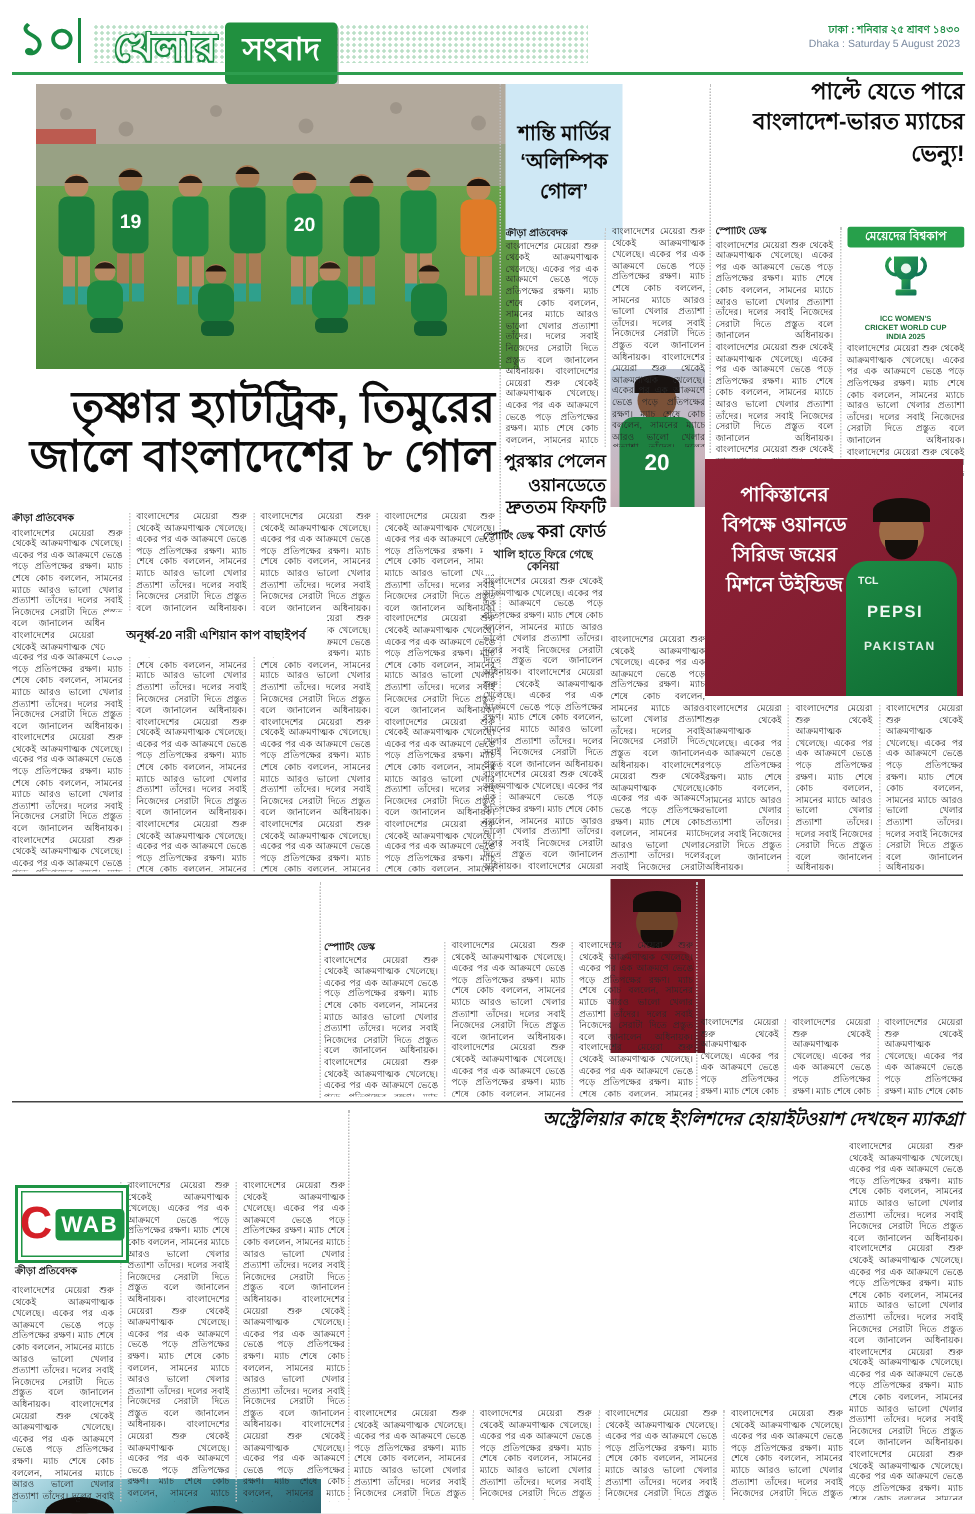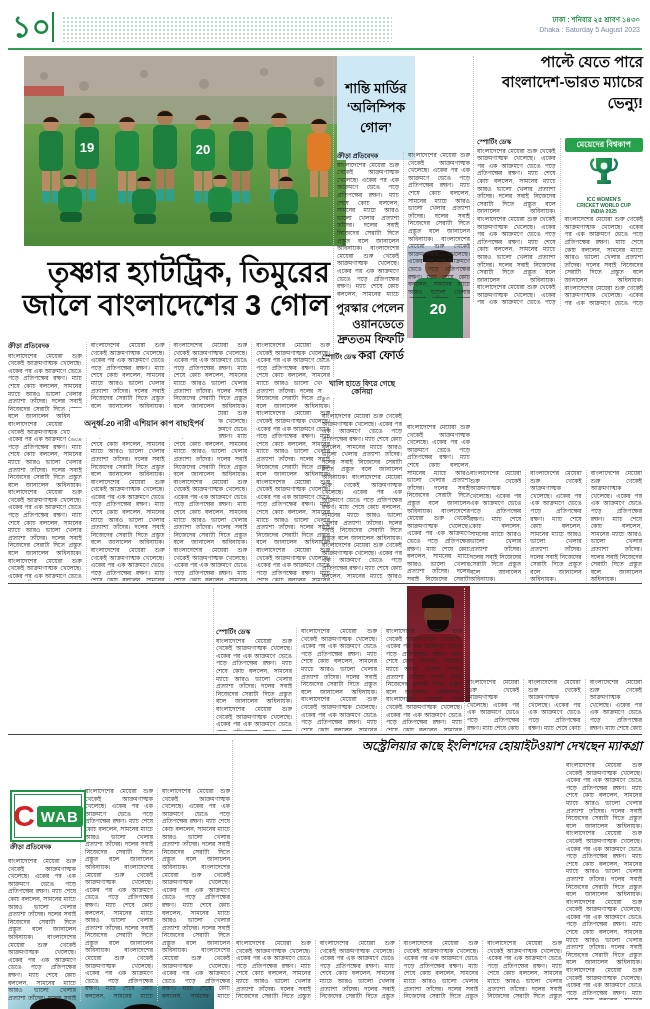--- a/index.html
+++ b/index.html
@@ -45,20 +45,24 @@
   .spacer68{height:70px;}
 </style>
 </head>
 <body>
 
 <div class="page">
 
   <div class="abs pagenum" style="left:12px;top:12px;">১০</div>
   <div class="abs pnbar" style="left:52px;top:12px;height:30px;"></div>
   <div class="abs dotstrip" style="left:62px;top:16px;width:330px;height:26px;"></div>
+  <div class="abs" style="left:76px;top:12px;white-space:nowrap;">
+    <span class="logo1">খেলার</span>
+    <span class="logo2">সংবাদ</span>
+  </div>
   <div class="abs" style="right:10px;top:14px;">
     <div class="date1">ঢাকা : শনিবার ২৫ শ্রাবণ ১৪৩০</div>
     <div class="date2">Dhaka : Saturday 5 August 2023</div>
   </div>
   <div class="abs greenrule" style="left:8px;right:8px;top:48px;"></div>
 
   <div class="abs photo" style="left:8px;top:56px;width:322px;height:190px;padding-left:16px;">
     <svg width="322" height="190" viewBox="0 0 322 190">
       <defs>
         <linearGradient id="grass" x1="0" y1="0" x2="0" y2="1">
@@ -176,21 +180,21 @@
         <g transform="translate(252,120)">
             <circle cx="10" cy="7" r="7" fill="#a97c55"></circle>
             <path d="M3 5 a8 8 0 0 1 14 0 z" fill="#1e150e"></path>
             <rect x="-2" y="13" width="24" height="26" rx="8" fill="#1c7f3d"></rect>
             <rect x="0" y="38" width="22" height="10" rx="4" fill="#136031"></rect>
           </g>
       </g>
     </svg>
   </div>
 
-  <div class="abs hl hl-xl" style="left:8px;top:256px;width:322px;">তৃষ্ণার হ্যাটট্রিক, তিমুরের জালে বাংলাদেশের 3 গোল</div>
+  <div class="abs hl hl-xl" style="left:8px;top:256px;width:322px;">তৃষ্ণার হ্যাটট্রিক, তিমুরের জালে বাংলাদেশের ৮ গোল</div>
   <div class="abs" style="left:8px;top:342px;width:322px;height:239px;">
     <div class="cols" style="height:100%;">
       <div>
         <div class="byline" style="margin-bottom:3px;">ক্রীড়া প্রতিবেদক</div>
         <span>বাংলাদেশের মেয়েরা শুরু থেকেই আক্রমণাত্মক খেলেছে। একের পর এক আক্রমণে ভেঙে পড়ে প্রতিপক্ষের রক্ষণ। ম্যাচ শেষে কোচ বললেন, সামনের ম্যাচে আরও ভালো খেলার প্রত্যাশা তাঁদের। দলের সবাই নিজেদের সেরাটা দিতে প্রস্তুত বলে জানালেন অধিনায়ক। বাংলাদেশের মেয়েরা শুরু থেকেই আক্রমণাত্মক খেলেছে। একের পর এক আক্রমণে ভেঙে পড়ে প্রতিপক্ষের রক্ষণ। ম্যাচ শেষে কোচ বললেন, সামনের ম্যাচে আরও ভালো খেলার প্রত্যাশা তাঁদের। দলের সবাই নিজেদের সেরাটা দিতে প্রস্তুত বলে জানালেন অধিনায়ক। বাংলাদেশের মেয়েরা শুরু থেকেই আক্রমণাত্মক খেলেছে। একের পর এক আক্রমণে ভেঙে পড়ে প্রতিপক্ষের রক্ষণ। ম্যাচ শেষে কোচ বললেন, সামনের ম্যাচে আরও ভালো খেলার প্রত্যাশা তাঁদের। দলের সবাই নিজেদের সেরাটা দিতে প্রস্তুত বলে জানালেন অধিনায়ক। বাংলাদেশের মেয়েরা শুরু থেকেই আক্রমণাত্মক খেলেছে। একের পর এক আক্রমণে ভেঙে পড়ে প্রতিপক্ষের রক্ষণ। ম্যাচ শেষে কোচ বললেন, সামনের ম্যাচে আরও ভালো খেলার প্রত্যাশা তাঁদের। দলের সবাই নিজেদের সেরাটা দিতে প্রস্তুত বলে জানালেন অধিনায়ক। বাংলাদেশের মেয়েরা শুরু থেকেই আক্রমণাত্মক খেলেছে। একের পর এক আক্রমণে ভেঙে পড়ে প্রতিপক্ষের রক্ষণ। ম্যাচ শেষে কোচ বললেন, সামনের ম্যাচে আরও ভালো খেলার প্রত্যাশা তাঁদের। দলের সবাই নিজেদের সেরাটা দিতে প্রস্তুত বলে জানালেন অধিনায়ক। </span>
       </div>
       <div>বাংলাদেশের মেয়েরা শুরু থেকেই আক্রমণাত্মক খেলেছে। একের পর এক আক্রমণে ভেঙে পড়ে প্রতিপক্ষের রক্ষণ। ম্যাচ শেষে কোচ বললেন, সামনের ম্যাচে আরও ভালো খেলার প্রত্যাশা তাঁদের। দলের সবাই নিজেদের সেরাটা দিতে প্রস্তুত বলে জানালেন অধিনায়ক। বাংলাদেশের মেয়েরা শুরু থেকেই আক্রমণাত্মক খেলেছে। একের পর এক আক্রমণে ভেঙে পড়ে প্রতিপক্ষের রক্ষণ। ম্যাচ শেষে কোচ বললেন, সামনের ম্যাচে আরও ভালো খেলার প্রত্যাশা তাঁদের। দলের সবাই নিজেদের সেরাটা দিতে প্রস্তুত বলে জানালেন অধিনায়ক। বাংলাদেশের মেয়েরা শুরু থেকেই আক্রমণাত্মক খেলেছে। একের পর এক আক্রমণে ভেঙে পড়ে প্রতিপক্ষের রক্ষণ। ম্যাচ শেষে কোচ বললেন, সামনের ম্যাচে আরও ভালো খেলার প্রত্যাশা তাঁদের। দলের সবাই নিজেদের সেরাটা দিতে প্রস্তুত বলে জানালেন অধিনায়ক। বাংলাদেশের মেয়েরা শুরু থেকেই আক্রমণাত্মক খেলেছে। একের পর এক আক্রমণে ভেঙে পড়ে প্রতিপক্ষের রক্ষণ। ম্যাচ শেষে কোচ বললেন, সামনের ম্যাচে আরও ভালো খেলার প্রত্যাশা তাঁদের। দলের সবাই নিজেদের সেরাটা দিতে প্রস্তুত বলে জানালেন অধিনায়ক। বাংলাদেশের মেয়েরা শুরু থেকেই আক্রমণাত্মক খেলেছে। একের পর এক আক্রমণে ভেঙে পড়ে প্রতিপক্ষের রক্ষণ। ম্যাচ শেষে কোচ বললেন, সামনের ম্যাচে আরও ভালো খেলার প্রত্যাশা তাঁদের। দলের সবাই নিজেদের সেরাটা দিতে প্রস্তুত বলে জানালেন অধিনায়ক। </div>
       <div>বাংলাদেশের মেয়েরা শুরু থেকেই আক্রমণাত্মক খেলেছে। একের পর এক আক্রমণে ভেঙে পড়ে প্রতিপক্ষের রক্ষণ। ম্যাচ শেষে কোচ বললেন, সামনের ম্যাচে আরও ভালো খেলার প্রত্যাশা তাঁদের। দলের সবাই নিজেদের সেরাটা দিতে প্রস্তুত বলে জানালেন অধিনায়ক। বাংলাদেশের মেয়েরা শুরু থেকেই আক্রমণাত্মক খেলেছে। একের পর এক আক্রমণে ভেঙে পড়ে প্রতিপক্ষের রক্ষণ। ম্যাচ শেষে কোচ বললেন, সামনের ম্যাচে আরও ভালো খেলার প্রত্যাশা তাঁদের। দলের সবাই নিজেদের সেরাটা দিতে প্রস্তুত বলে জানালেন অধিনায়ক। বাংলাদেশের মেয়েরা শুরু থেকেই আক্রমণাত্মক খেলেছে। একের পর এক আক্রমণে ভেঙে পড়ে প্রতিপক্ষের রক্ষণ। ম্যাচ শেষে কোচ বললেন, সামনের ম্যাচে আরও ভালো খেলার প্রত্যাশা তাঁদের। দলের সবাই নিজেদের সেরাটা দিতে প্রস্তুত বলে জানালেন অধিনায়ক। বাংলাদেশের মেয়েরা শুরু থেকেই আক্রমণাত্মক খেলেছে। একের পর এক আক্রমণে ভেঙে পড়ে প্রতিপক্ষের রক্ষণ। ম্যাচ শেষে কোচ বললেন, সামনের ম্যাচে আরও ভালো খেলার প্রত্যাশা তাঁদের। দলের সবাই নিজেদের সেরাটা দিতে প্রস্তুত বলে জানালেন অধিনায়ক। বাংলাদেশের মেয়েরা শুরু থেকেই আক্রমণাত্মক খেলেছে। একের পর এক আক্রমণে ভেঙে পড়ে প্রতিপক্ষের রক্ষণ। ম্যাচ শেষে কোচ বললেন, সামনের ম্যাচে আরও ভালো খেলার প্রত্যাশা তাঁদের। দলের সবাই নিজেদের সেরাটা দিতে প্রস্তুত বলে জানালেন অধিনায়ক। </div>
       <div>বাংলাদেশের মেয়েরা শুরু থেকেই আক্রমণাত্মক খেলেছে। একের পর এক আক্রমণে ভেঙে পড়ে প্রতিপক্ষের রক্ষণ। ম্যাচ শেষে কোচ বললেন, সামনের ম্যাচে আরও ভালো খেলার প্রত্যাশা তাঁদের। দলের সবাই নিজেদের সেরাটা দিতে প্রস্তুত বলে জানালেন অধিনায়ক। বাংলাদেশের মেয়েরা শুরু থেকেই আক্রমণাত্মক খেলেছে। একের পর এক আক্রমণে ভেঙে পড়ে প্রতিপক্ষের রক্ষণ। ম্যাচ শেষে কোচ বললেন, সামনের ম্যাচে আরও ভালো খেলার প্রত্যাশা তাঁদের। দলের সবাই নিজেদের সেরাটা দিতে প্রস্তুত বলে জানালেন অধিনায়ক। বাংলাদেশের মেয়েরা শুরু থেকেই আক্রমণাত্মক খেলেছে। একের পর এক আক্রমণে ভেঙে পড়ে প্রতিপক্ষের রক্ষণ। ম্যাচ শেষে কোচ বললেন, সামনের ম্যাচে আরও ভালো খেলার প্রত্যাশা তাঁদের। দলের সবাই নিজেদের সেরাটা দিতে প্রস্তুত বলে জানালেন অধিনায়ক। বাংলাদেশের মেয়েরা শুরু থেকেই আক্রমণাত্মক খেলেছে। একের পর এক আক্রমণে ভেঙে পড়ে প্রতিপক্ষের রক্ষণ। ম্যাচ শেষে কোচ বললেন, সামনের ম্যাচে আরও ভালো খেলার প্রত্যাশা তাঁদের। দলের সবাই নিজেদের সেরাটা দিতে প্রস্তুত বলে জানালেন অধিনায়ক। বাংলাদেশের মেয়েরা শুরু থেকেই আক্রমণাত্মক খেলেছে। একের পর এক আক্রমণে ভেঙে পড়ে প্রতিপক্ষের রক্ষণ। ম্যাচ শেষে কোচ বললেন, সামনের ম্যাচে আরও ভালো খেলার প্রত্যাশা তাঁদের। দলের সবাই নিজেদের সেরাটা দিতে প্রস্তুত বলে জানালেন অধিনায়ক। </div>
     </div>
@@ -220,27 +224,27 @@
 
   <div class="abs hl" style="left:322px;top:301px;width:82px;font-size:11.5px;line-height:1.35;">পুরস্কার পেলেন ওয়ানডেতে দ্রুততম ফিফটি করা ফোর্ড</div>
   <div class="abs photo" style="left:407px;top:304px;width:63px;height:116px;background:linear-gradient(160deg,#6e1d28,#8a2433 60%,#5e1822);">
     <div class="abs" style="left:17px;top:14px;width:28px;height:30px;border-radius:50%;background:#6e4429;"></div>
     <div class="abs" style="left:15px;top:8px;width:32px;height:14px;border-radius:50% 50% 0 0;background:#120d0a;"></div>
     <div class="abs" style="left:20px;top:34px;width:22px;height:12px;border-radius:0 0 10px 10px;background:#120d0a;"></div>
     <div class="abs" style="left:6px;top:48px;width:50px;height:68px;border-radius:10px 10px 0 0;background:#7a1420;"></div>
   </div>
   <div class="abs byline" style="left:322px;top:352px;width:80px;">স্পোর্টিং ডেস্ক</div>
   <div class="abs" style="left:322px;top:362px;width:80px;height:219px;overflow:hidden;font-size:6px;line-height:7.6px;text-align:justify;color:#2a2a2a;">
-     <div class="subbox" style="font-size:7.5px;padding:2px;margin:16px 0;">খালি হাতে ফিরে গেছে কেনিয়া</div>
+     <div class="subbox" style="font-size:7.5px;padding:2px;margin:2px 0;">খালি হাতে ফিরে গেছে কেনিয়া</div>
      <span>বাংলাদেশের মেয়েরা শুরু থেকেই আক্রমণাত্মক খেলেছে। একের পর এক আক্রমণে ভেঙে পড়ে প্রতিপক্ষের রক্ষণ। ম্যাচ শেষে কোচ বললেন, সামনের ম্যাচে আরও ভালো খেলার প্রত্যাশা তাঁদের। দলের সবাই নিজেদের সেরাটা দিতে প্রস্তুত বলে জানালেন অধিনায়ক। বাংলাদেশের মেয়েরা শুরু থেকেই আক্রমণাত্মক খেলেছে। একের পর এক আক্রমণে ভেঙে পড়ে প্রতিপক্ষের রক্ষণ। ম্যাচ শেষে কোচ বললেন, সামনের ম্যাচে আরও ভালো খেলার প্রত্যাশা তাঁদের। দলের সবাই নিজেদের সেরাটা দিতে প্রস্তুত বলে জানালেন অধিনায়ক। বাংলাদেশের মেয়েরা শুরু থেকেই আক্রমণাত্মক খেলেছে। একের পর এক আক্রমণে ভেঙে পড়ে প্রতিপক্ষের রক্ষণ। ম্যাচ শেষে কোচ বললেন, সামনের ম্যাচে আরও ভালো খেলার প্রত্যাশা তাঁদের। দলের সবাই নিজেদের সেরাটা দিতে প্রস্তুত বলে জানালেন অধিনায়ক। বাংলাদেশের মেয়েরা শুরু থেকেই আক্রমণাত্মক খেলেছে। একের পর এক আক্রমণে ভেঙে পড়ে প্রতিপক্ষের রক্ষণ। ম্যাচ শেষে কোচ বললেন, সামনের ম্যাচে আরও ভালো খেলার প্রত্যাশা তাঁদের। দলের সবাই নিজেদের সেরাটা দিতে প্রস্তুত বলে জানালেন অধিনায়ক। বাংলাদেশের মেয়েরা শুরু থেকেই আক্রমণাত্মক খেলেছে। একের পর এক আক্রমণে ভেঙে পড়ে প্রতিপক্ষের রক্ষণ। ম্যাচ শেষে কোচ বললেন, সামনের ম্যাচে আরও ভালো খেলার প্রত্যাশা তাঁদের। দলের সবাই নিজেদের সেরাটা দিতে প্রস্তুত বলে জানালেন অধিনায়ক। </span>
   </div>
   <div class="abs" style="left:407px;top:424px;width:63px;height:157px;overflow:hidden;font-size:6px;line-height:7.6px;text-align:justify;color:#2a2a2a;">বাংলাদেশের মেয়েরা শুরু থেকেই আক্রমণাত্মক খেলেছে। একের পর এক আক্রমণে ভেঙে পড়ে প্রতিপক্ষের রক্ষণ। ম্যাচ শেষে কোচ বললেন, সামনের ম্যাচে আরও ভালো খেলার প্রত্যাশা তাঁদের। দলের সবাই নিজেদের সেরাটা দিতে প্রস্তুত বলে জানালেন অধিনায়ক। বাংলাদেশের মেয়েরা শুরু থেকেই আক্রমণাত্মক খেলেছে। একের পর এক আক্রমণে ভেঙে পড়ে প্রতিপক্ষের রক্ষণ। ম্যাচ শেষে কোচ বললেন, সামনের ম্যাচে আরও ভালো খেলার প্রত্যাশা তাঁদের। দলের সবাই নিজেদের সেরাটা দিতে প্রস্তুত বলে জানালেন অধিনায়ক। বাংলাদেশের মেয়েরা শুরু থেকেই আক্রমণাত্মক খেলেছে। একের পর এক আক্রমণে ভেঙে পড়ে প্রতিপক্ষের রক্ষণ। ম্যাচ শেষে কোচ বললেন, সামনের ম্যাচে আরও ভালো খেলার প্রত্যাশা তাঁদের। দলের সবাই নিজেদের সেরাটা দিতে প্রস্তুত বলে জানালেন অধিনায়ক। </div>
 
   <div class="abs hl hl-md" style="left:477px;top:52px;width:166px;">পাল্টে যেতে পারে বাংলাদেশ-ভারত ম্যাচের ভেন্যু!</div>
-  <div class="abs" style="left:477px;top:138px;width:166px;height:168px;">
+  <div class="abs" style="left:477px;top:151px;width:166px;height:168px;">
     <div class="cols" style="height:100%;">
       <div>
         <div class="byline" style="margin-bottom:2px;">স্পোর্টিং ডেস্ক</div>
         <span>বাংলাদেশের মেয়েরা শুরু থেকেই আক্রমণাত্মক খেলেছে। একের পর এক আক্রমণে ভেঙে পড়ে প্রতিপক্ষের রক্ষণ। ম্যাচ শেষে কোচ বললেন, সামনের ম্যাচে আরও ভালো খেলার প্রত্যাশা তাঁদের। দলের সবাই নিজেদের সেরাটা দিতে প্রস্তুত বলে জানালেন অধিনায়ক। বাংলাদেশের মেয়েরা শুরু থেকেই আক্রমণাত্মক খেলেছে। একের পর এক আক্রমণে ভেঙে পড়ে প্রতিপক্ষের রক্ষণ। ম্যাচ শেষে কোচ বললেন, সামনের ম্যাচে আরও ভালো খেলার প্রত্যাশা তাঁদের। দলের সবাই নিজেদের সেরাটা দিতে প্রস্তুত বলে জানালেন অধিনায়ক। বাংলাদেশের মেয়েরা শুরু থেকেই আক্রমণাত্মক খেলেছে। একের পর এক আক্রমণে ভেঙে পড়ে প্রতিপক্ষের রক্ষণ। ম্যাচ শেষে কোচ বললেন, সামনের ম্যাচে আরও ভালো খেলার প্রত্যাশা তাঁদের। দলের সবাই নিজেদের সেরাটা দিতে প্রস্তুত বলে জানালেন অধিনায়ক। বাংলাদেশের মেয়েরা শুরু থেকেই আক্রমণাত্মক খেলেছে। একের পর এক আক্রমণে ভেঙে পড়ে প্রতিপক্ষের রক্ষণ। ম্যাচ শেষে কোচ বললেন, সামনের ম্যাচে আরও ভালো খেলার প্রত্যাশা তাঁদের। দলের সবাই নিজেদের সেরাটা দিতে প্রস্তুত বলে জানালেন অধিনায়ক। </span>
       </div>
       <div>
         <div class="badge">মেয়েদের বিশ্বকাপ</div>
         <div style="text-align:center;padding:2px 0;">
           <svg width="36" height="40" viewBox="0 0 36 40">
             <defs>
@@ -259,20 +263,33 @@
             <div>ICC WOMEN'S</div>
             <div>CRICKET WORLD CUP</div>
             <div>INDIA 2025</div>
           </div>
         </div>
         <span>বাংলাদেশের মেয়েরা শুরু থেকেই আক্রমণাত্মক খেলেছে। একের পর এক আক্রমণে ভেঙে পড়ে প্রতিপক্ষের রক্ষণ। ম্যাচ শেষে কোচ বললেন, সামনের ম্যাচে আরও ভালো খেলার প্রত্যাশা তাঁদের। দলের সবাই নিজেদের সেরাটা দিতে প্রস্তুত বলে জানালেন অধিনায়ক। বাংলাদেশের মেয়েরা শুরু থেকেই আক্রমণাত্মক খেলেছে। একের পর এক আক্রমণে ভেঙে পড়ে প্রতিপক্ষের রক্ষণ। ম্যাচ শেষে কোচ বললেন, সামনের ম্যাচে আরও ভালো খেলার প্রত্যাশা তাঁদের। দলের সবাই নিজেদের সেরাটা দিতে প্রস্তুত বলে জানালেন অধিনায়ক। </span>
       </div>
     </div>
   </div>
 
+  <div class="abs redbox" style="left:470px;top:306px;width:172px;height:158px;">
+    <div class="boxtext">পাকিস্তানের বিপক্ষে ওয়ানডে সিরিজ জয়ের মিশনে উইন্ডিজ</div>
+    <div class="abs" style="right:2px;bottom:0;width:80px;height:132px;">
+      <div class="abs" style="left:26px;top:6px;width:30px;height:32px;border-radius:50%;background:#9c6b45;"></div>
+      <div class="abs" style="left:22px;top:0;width:38px;height:16px;border-radius:50% 50% 0 0;background:#15100c;"></div>
+      <div class="abs" style="left:30px;top:28px;width:22px;height:13px;border-radius:0 0 11px 11px;background:#15100c;"></div>
+      <div class="abs" style="left:4px;top:42px;width:74px;height:90px;border-radius:14px 14px 0 0;background:linear-gradient(150deg,#1d8a44,#0f6b33);">
+        <div style="position:absolute;left:8px;top:10px;font-size:7px;font-weight:700;color:#e9f5ee;">TCL</div>
+        <div style="position:absolute;left:14px;top:28px;font-size:11px;font-weight:800;color:#f2f8f4;letter-spacing:1px;">PEPSI</div>
+        <div style="position:absolute;left:12px;top:52px;font-size:8px;font-weight:700;color:#dfeee5;letter-spacing:1px;">PAKISTAN</div>
+      </div>
+    </div>
+  </div>
   <div class="abs" style="left:470px;top:470px;width:172px;height:111px;">
     <div class="cols" style="height:100%;">
       <div>বাংলাদেশের মেয়েরা শুরু থেকেই আক্রমণাত্মক খেলেছে। একের পর এক আক্রমণে ভেঙে পড়ে প্রতিপক্ষের রক্ষণ। ম্যাচ শেষে কোচ বললেন, সামনের ম্যাচে আরও ভালো খেলার প্রত্যাশা তাঁদের। দলের সবাই নিজেদের সেরাটা দিতে প্রস্তুত বলে জানালেন অধিনায়ক। বাংলাদেশের মেয়েরা শুরু থেকেই আক্রমণাত্মক খেলেছে। একের পর এক আক্রমণে ভেঙে পড়ে প্রতিপক্ষের রক্ষণ। ম্যাচ শেষে কোচ বললেন, সামনের ম্যাচে আরও ভালো খেলার প্রত্যাশা তাঁদের। দলের সবাই নিজেদের সেরাটা দিতে প্রস্তুত বলে জানালেন অধিনায়ক। বাংলাদেশের মেয়েরা শুরু থেকেই আক্রমণাত্মক খেলেছে। একের পর এক আক্রমণে ভেঙে পড়ে প্রতিপক্ষের রক্ষণ। ম্যাচ শেষে কোচ বললেন, সামনের ম্যাচে আরও ভালো খেলার প্রত্যাশা তাঁদের। দলের সবাই নিজেদের সেরাটা দিতে প্রস্তুত বলে জানালেন অধিনায়ক। </div>
       <div>বাংলাদেশের মেয়েরা শুরু থেকেই আক্রমণাত্মক খেলেছে। একের পর এক আক্রমণে ভেঙে পড়ে প্রতিপক্ষের রক্ষণ। ম্যাচ শেষে কোচ বললেন, সামনের ম্যাচে আরও ভালো খেলার প্রত্যাশা তাঁদের। দলের সবাই নিজেদের সেরাটা দিতে প্রস্তুত বলে জানালেন অধিনায়ক। বাংলাদেশের মেয়েরা শুরু থেকেই আক্রমণাত্মক খেলেছে। একের পর এক আক্রমণে ভেঙে পড়ে প্রতিপক্ষের রক্ষণ। ম্যাচ শেষে কোচ বললেন, সামনের ম্যাচে আরও ভালো খেলার প্রত্যাশা তাঁদের। দলের সবাই নিজেদের সেরাটা দিতে প্রস্তুত বলে জানালেন অধিনায়ক। বাংলাদেশের মেয়েরা শুরু থেকেই আক্রমণাত্মক খেলেছে। একের পর এক আক্রমণে ভেঙে পড়ে প্রতিপক্ষের রক্ষণ। ম্যাচ শেষে কোচ বললেন, সামনের ম্যাচে আরও ভালো খেলার প্রত্যাশা তাঁদের। দলের সবাই নিজেদের সেরাটা দিতে প্রস্তুত বলে জানালেন অধিনায়ক। </div>
       <div>বাংলাদেশের মেয়েরা শুরু থেকেই আক্রমণাত্মক খেলেছে। একের পর এক আক্রমণে ভেঙে পড়ে প্রতিপক্ষের রক্ষণ। ম্যাচ শেষে কোচ বললেন, সামনের ম্যাচে আরও ভালো খেলার প্রত্যাশা তাঁদের। দলের সবাই নিজেদের সেরাটা দিতে প্রস্তুত বলে জানালেন অধিনায়ক। বাংলাদেশের মেয়েরা শুরু থেকেই আক্রমণাত্মক খেলেছে। একের পর এক আক্রমণে ভেঙে পড়ে প্রতিপক্ষের রক্ষণ। ম্যাচ শেষে কোচ বললেন, সামনের ম্যাচে আরও ভালো খেলার প্রত্যাশা তাঁদের। দলের সবাই নিজেদের সেরাটা দিতে প্রস্তুত বলে জানালেন অধিনায়ক। বাংলাদেশের মেয়েরা শুরু থেকেই আক্রমণাত্মক খেলেছে। একের পর এক আক্রমণে ভেঙে পড়ে প্রতিপক্ষের রক্ষণ। ম্যাচ শেষে কোচ বললেন, সামনের ম্যাচে আরও ভালো খেলার প্রত্যাশা তাঁদের। দলের সবাই নিজেদের সেরাটা দিতে প্রস্তুত বলে জানালেন অধিনায়ক। </div>
     </div>
   </div>
 
   <div class="abs hrule" style="left:8px;right:8px;top:583px;"></div>
 

